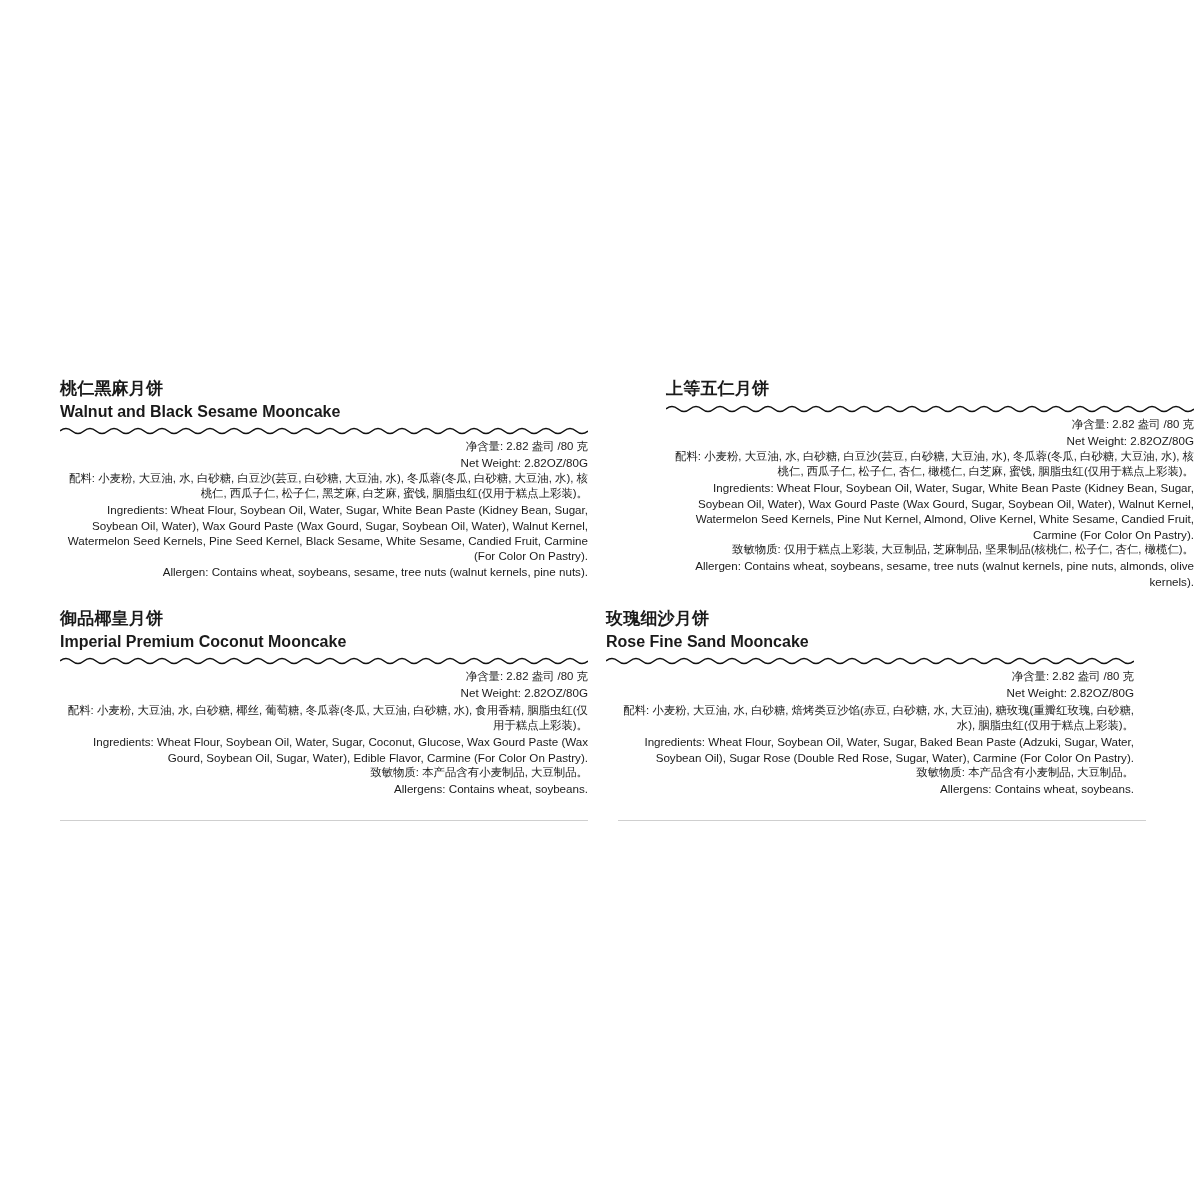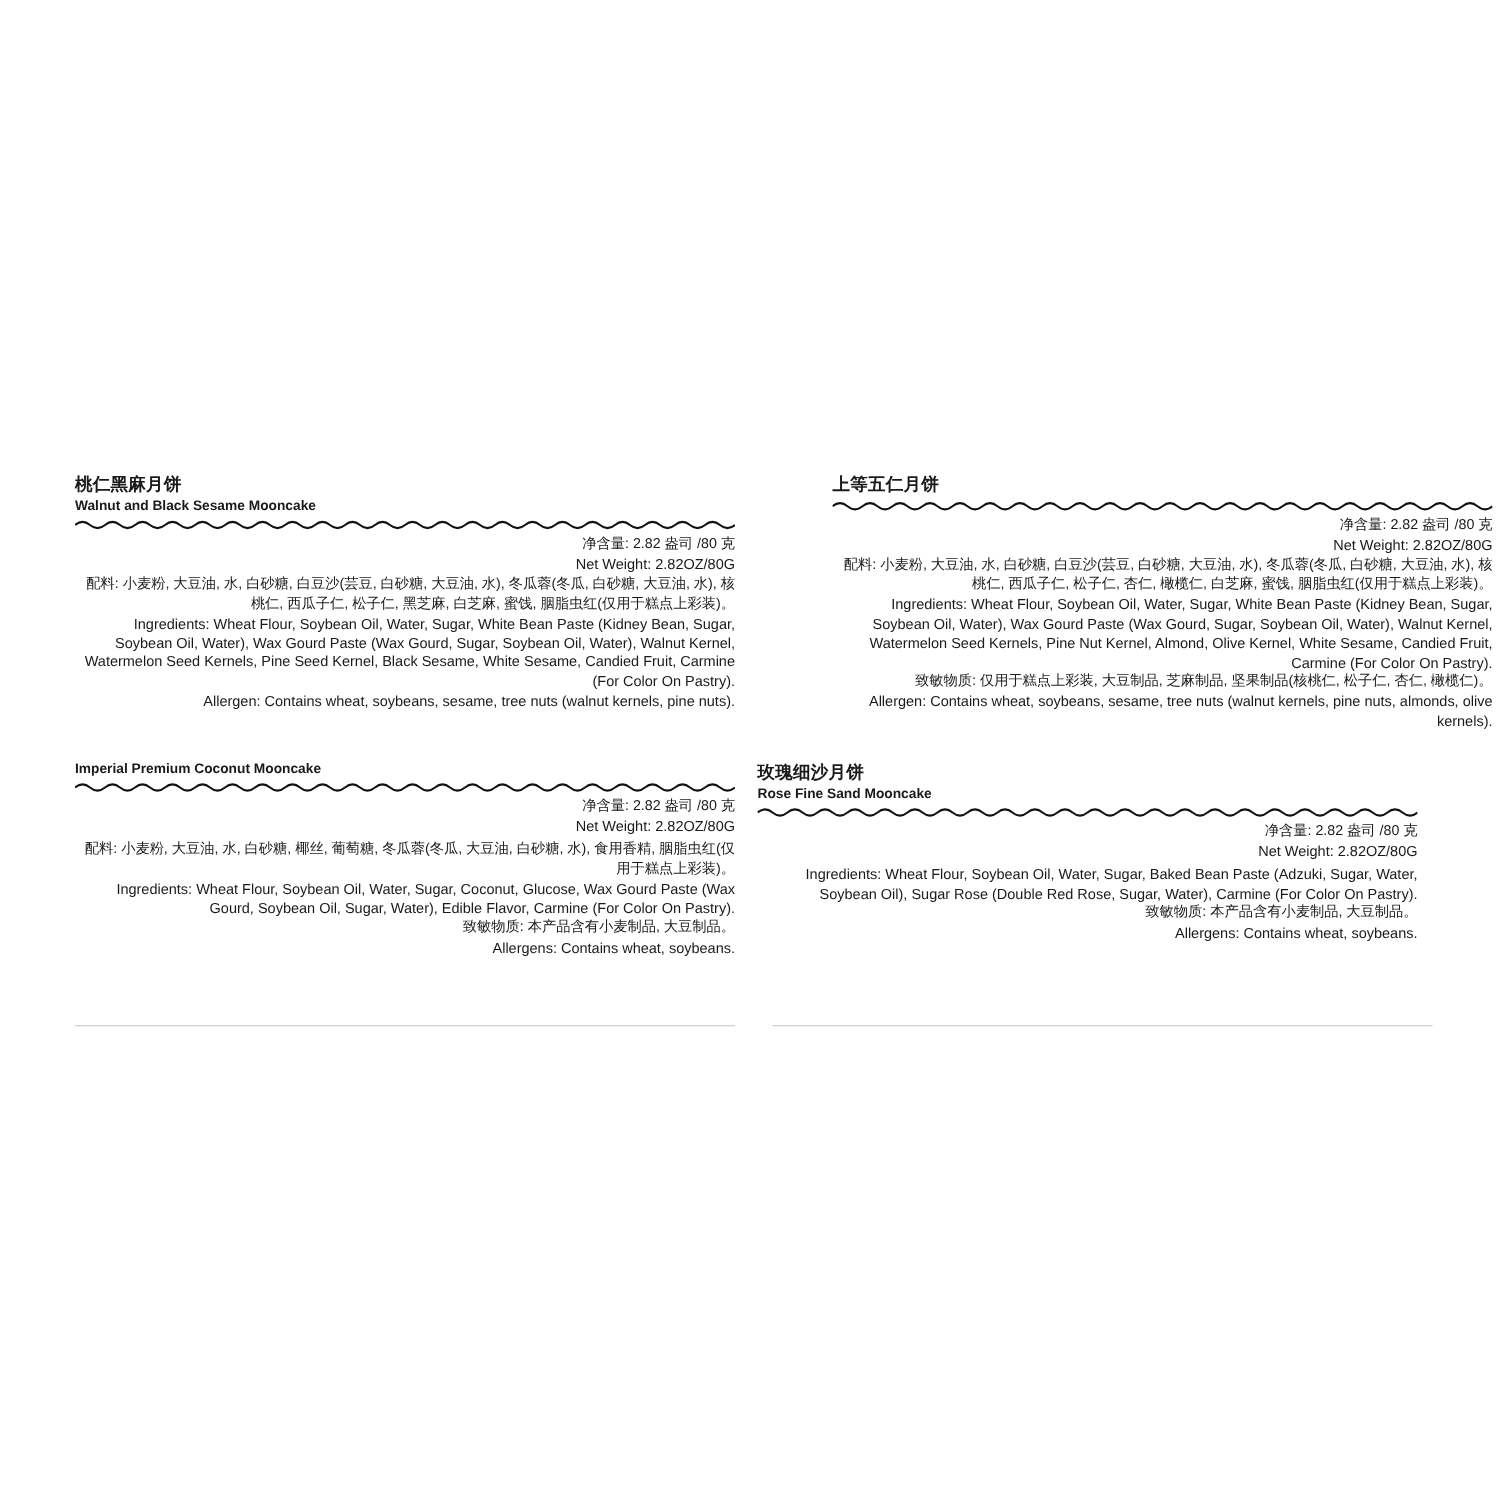--- a/index.html
+++ b/index.html
@@ -24,28 +24,28 @@
   .panel {
     position: absolute;
     width: 528px;
   }
   .panel-tl { left: 60px;  top: 378px; }
   .panel-tr { left: 618px; top: 378px; margin-left: 48px; }
   .panel-bl { left: 60px;  top: 608px; }
   .panel-br { left: 606px; top: 608px; }
 
   .title-cn {
-    font-size: 14px;
+    font-size: 17px;
     font-weight: bold;
     line-height: 1.35;
     letter-spacing: 0.2px;
     margin: 0 0 1px 0;
   }
   .title-en {
-    font-size: 11px;
+    font-size: 16px;
     font-weight: bold;
     line-height: 1.3;
     margin: 0;
   }
   .wave {
     display: block;
     width: 100%;
     height: 9px;
     margin: 3px 0 4px 0;
   }
@@ -101,20 +101,21 @@
       <div class="line line-cn">净含量: 2.82 盎司 /80 克</div>
       <div class="line">Net Weight: 2.82OZ/80G</div>
       <div class="line line-cn">配料: 小麦粉, 大豆油, 水, 白砂糖, 白豆沙(芸豆, 白砂糖, 大豆油, 水), 冬瓜蓉(冬瓜, 白砂糖, 大豆油, 水), 核桃仁, 西瓜子仁, 松子仁, 杏仁, 橄榄仁, 白芝麻, 蜜饯, 胭脂虫红(仅用于糕点上彩装)。</div>
       <div class="line">Ingredients: Wheat Flour, Soybean Oil, Water, Sugar, White Bean Paste (Kidney Bean, Sugar, Soybean Oil, Water), Wax Gourd Paste (Wax Gourd, Sugar, Soybean Oil, Water), Walnut Kernel, Watermelon Seed Kernels, Pine Nut Kernel, Almond, Olive Kernel, White Sesame, Candied Fruit, Carmine (For Color On Pastry).</div>
       <div class="line line-cn">致敏物质: 仅用于糕点上彩装, 大豆制品, 芝麻制品, 坚果制品(核桃仁, 松子仁, 杏仁, 橄榄仁)。</div>
       <div class="line">Allergen: Contains wheat, soybeans, sesame, tree nuts (walnut kernels, pine nuts, almonds, olive kernels).</div>
     </div>
   </div>
 
   <div class="panel panel-bl">
+    <div class="title-cn">御品椰皇月饼</div>
     <div class="title-en">Imperial Premium Coconut Mooncake</div>
     <svg class="wave" viewBox="0 0 528 9" preserveAspectRatio="none">
       <path d="M0 5 Q 6 0 12 5 T 24 5 T 36 5 T 48 5 T 60 5 T 72 5 T 84 5 T 96 5 T 108 5 T 120 5 T 132 5 T 144 5 T 156 5 T 168 5 T 180 5 T 192 5 T 204 5 T 216 5 T 228 5 T 240 5 T 252 5 T 264 5 T 276 5 T 288 5 T 300 5 T 312 5 T 324 5 T 336 5 T 348 5 T 360 5 T 372 5 T 384 5 T 396 5 T 408 5 T 420 5 T 432 5 T 444 5 T 456 5 T 468 5 T 480 5 T 492 5 T 504 5 T 516 5 T 528 5" fill="none" stroke="#111111" stroke-width="1.6"></path>
     </svg>
     <div class="body-block">
       <div class="line line-cn">净含量:  2.82 盎司 /80 克</div>
       <div class="line">Net Weight: 2.82OZ/80G</div>
       <div class="gap-sm"></div>
       <div class="line line-cn">配料: 小麦粉, 大豆油, 水, 白砂糖, 椰丝, 葡萄糖, 冬瓜蓉(冬瓜, 大豆油, 白砂糖, 水), 食用香精, 胭脂虫红(仅用于糕点上彩装)。</div>
       <div class="line">Ingredients: Wheat Flour, Soybean Oil, Water, Sugar, Coconut, Glucose, Wax Gourd Paste (Wax Gourd, Soybean Oil, Sugar, Water),  Edible Flavor, Carmine  (For Color On Pastry).</div>
@@ -126,20 +127,21 @@
   <div class="panel panel-br">
     <div class="title-cn">玫瑰细沙月饼</div>
     <div class="title-en">Rose Fine Sand Mooncake</div>
     <svg class="wave" viewBox="0 0 528 9" preserveAspectRatio="none">
       <path d="M0 5 Q 6 0 12 5 T 24 5 T 36 5 T 48 5 T 60 5 T 72 5 T 84 5 T 96 5 T 108 5 T 120 5 T 132 5 T 144 5 T 156 5 T 168 5 T 180 5 T 192 5 T 204 5 T 216 5 T 228 5 T 240 5 T 252 5 T 264 5 T 276 5 T 288 5 T 300 5 T 312 5 T 324 5 T 336 5 T 348 5 T 360 5 T 372 5 T 384 5 T 396 5 T 408 5 T 420 5 T 432 5 T 444 5 T 456 5 T 468 5 T 480 5 T 492 5 T 504 5 T 516 5 T 528 5" fill="none" stroke="#111111" stroke-width="1.6"></path>
     </svg>
     <div class="body-block">
       <div class="line line-cn">净含量:  2.82 盎司 /80 克</div>
       <div class="line">Net Weight: 2.82OZ/80G</div>
       <div class="gap-sm"></div>
+      <div class="line line-cn">配料: 小麦粉, 大豆油, 水, 白砂糖, 焙烤类豆沙馅(赤豆, 白砂糖, 水, 大豆油), 糖玫瑰(重瓣红玫瑰, 白砂糖, 水), 胭脂虫红(仅用于糕点上彩装)。</div>
       <div class="line">Ingredients: Wheat Flour, Soybean Oil, Water, Sugar, Baked Bean Paste (Adzuki, Sugar, Water, Soybean Oil), Sugar Rose (Double Red Rose, Sugar, Water), Carmine  (For Color On Pastry).</div>
       <div class="line line-cn">致敏物质: 本产品含有小麦制品, 大豆制品。</div>
       <div class="line">Allergens: Contains wheat, soybeans.</div>
     </div>
   </div>
 
   <div class="rule rule-bl"></div>
   <div class="rule rule-br"></div>
 
 </div>

